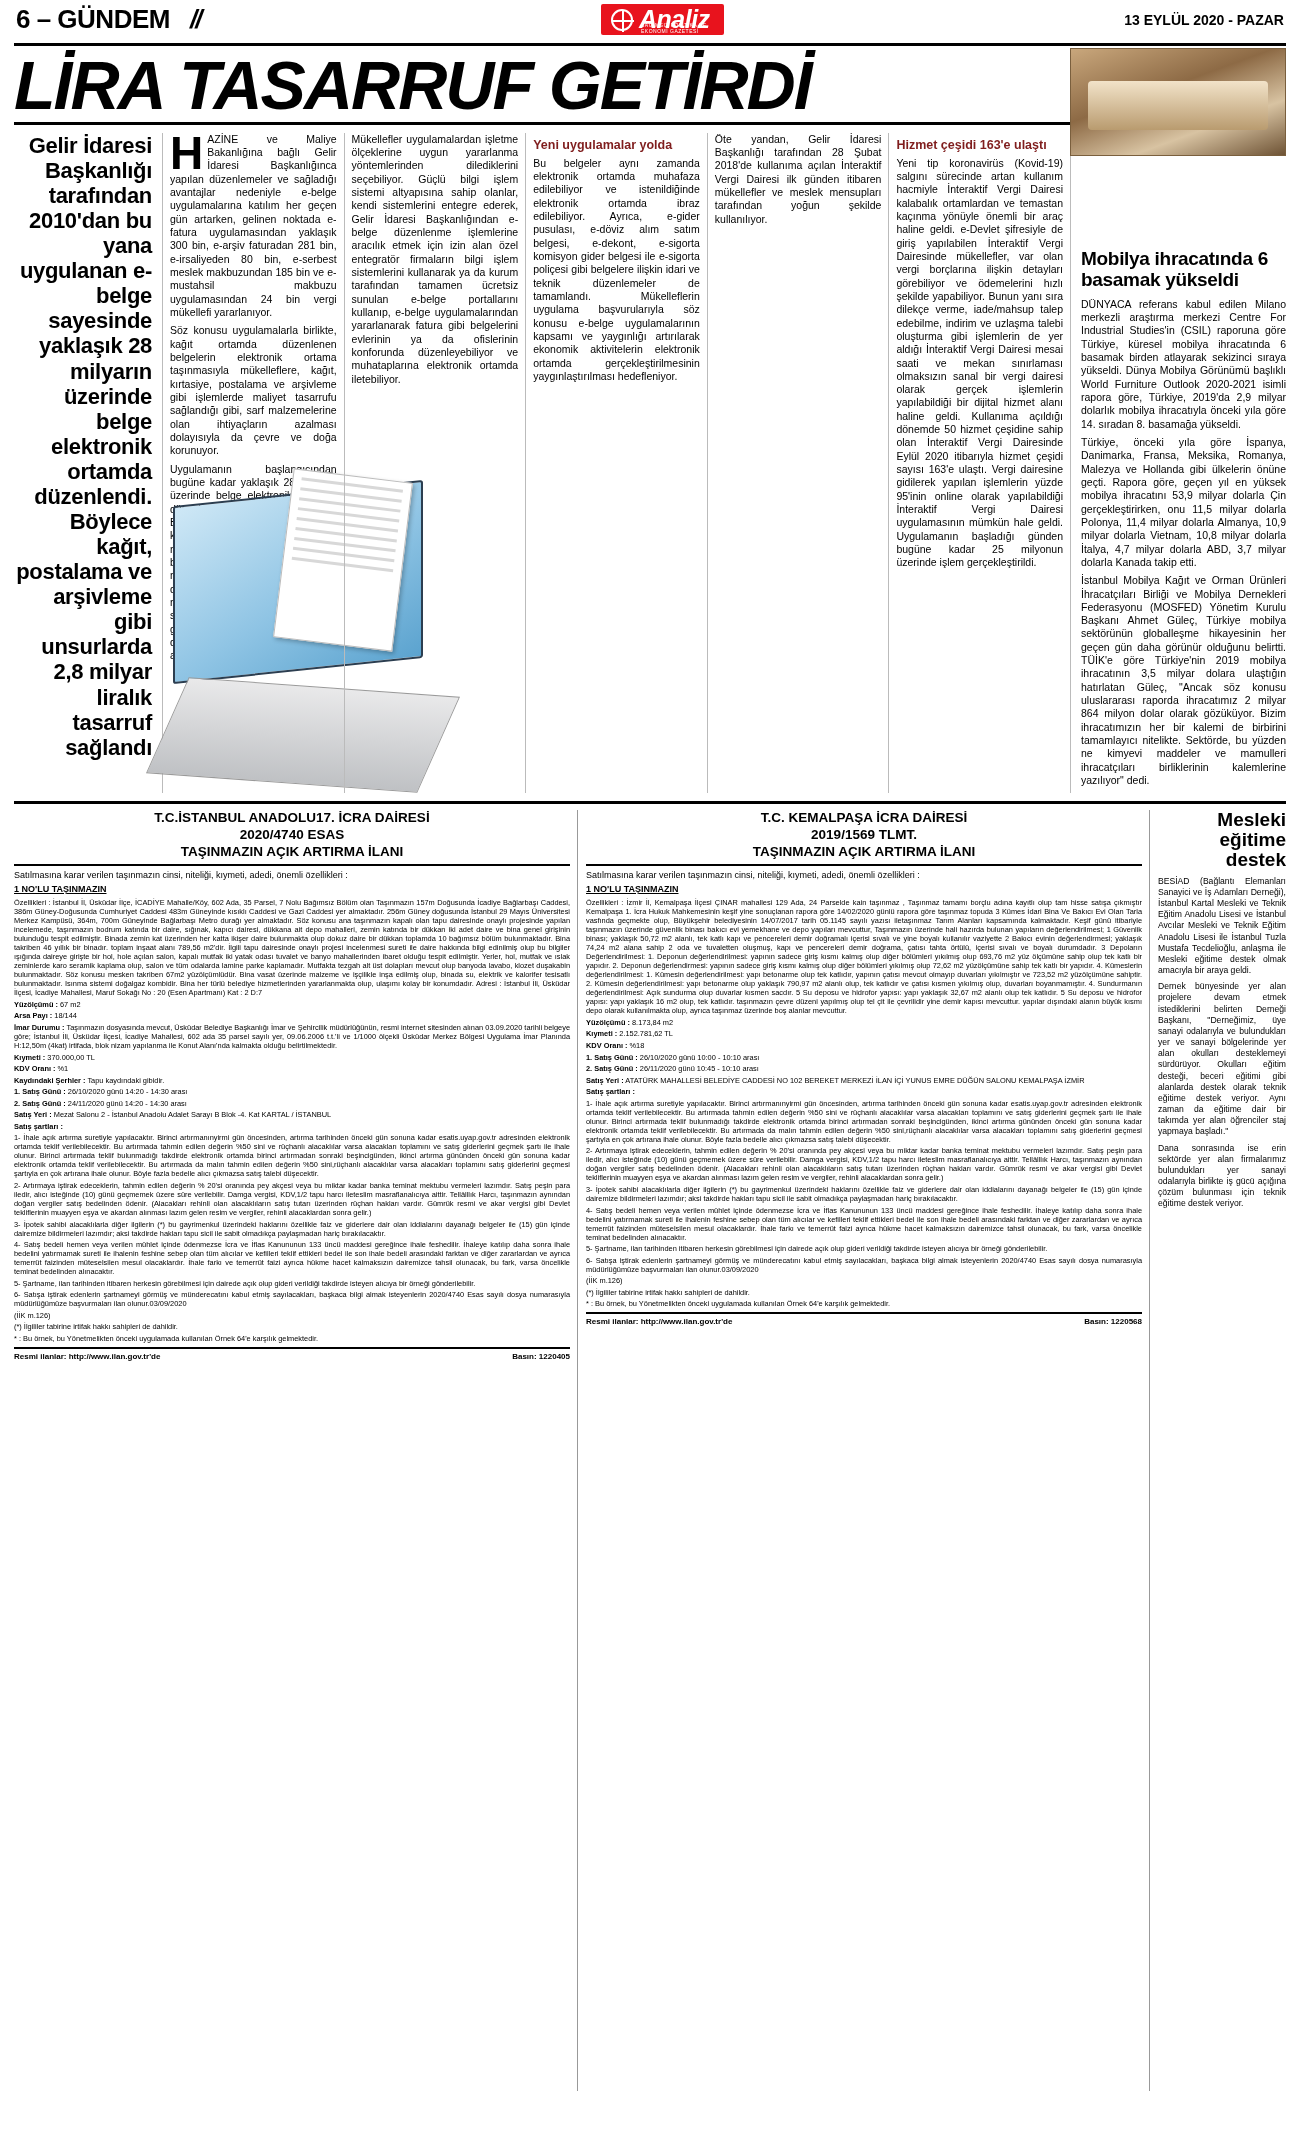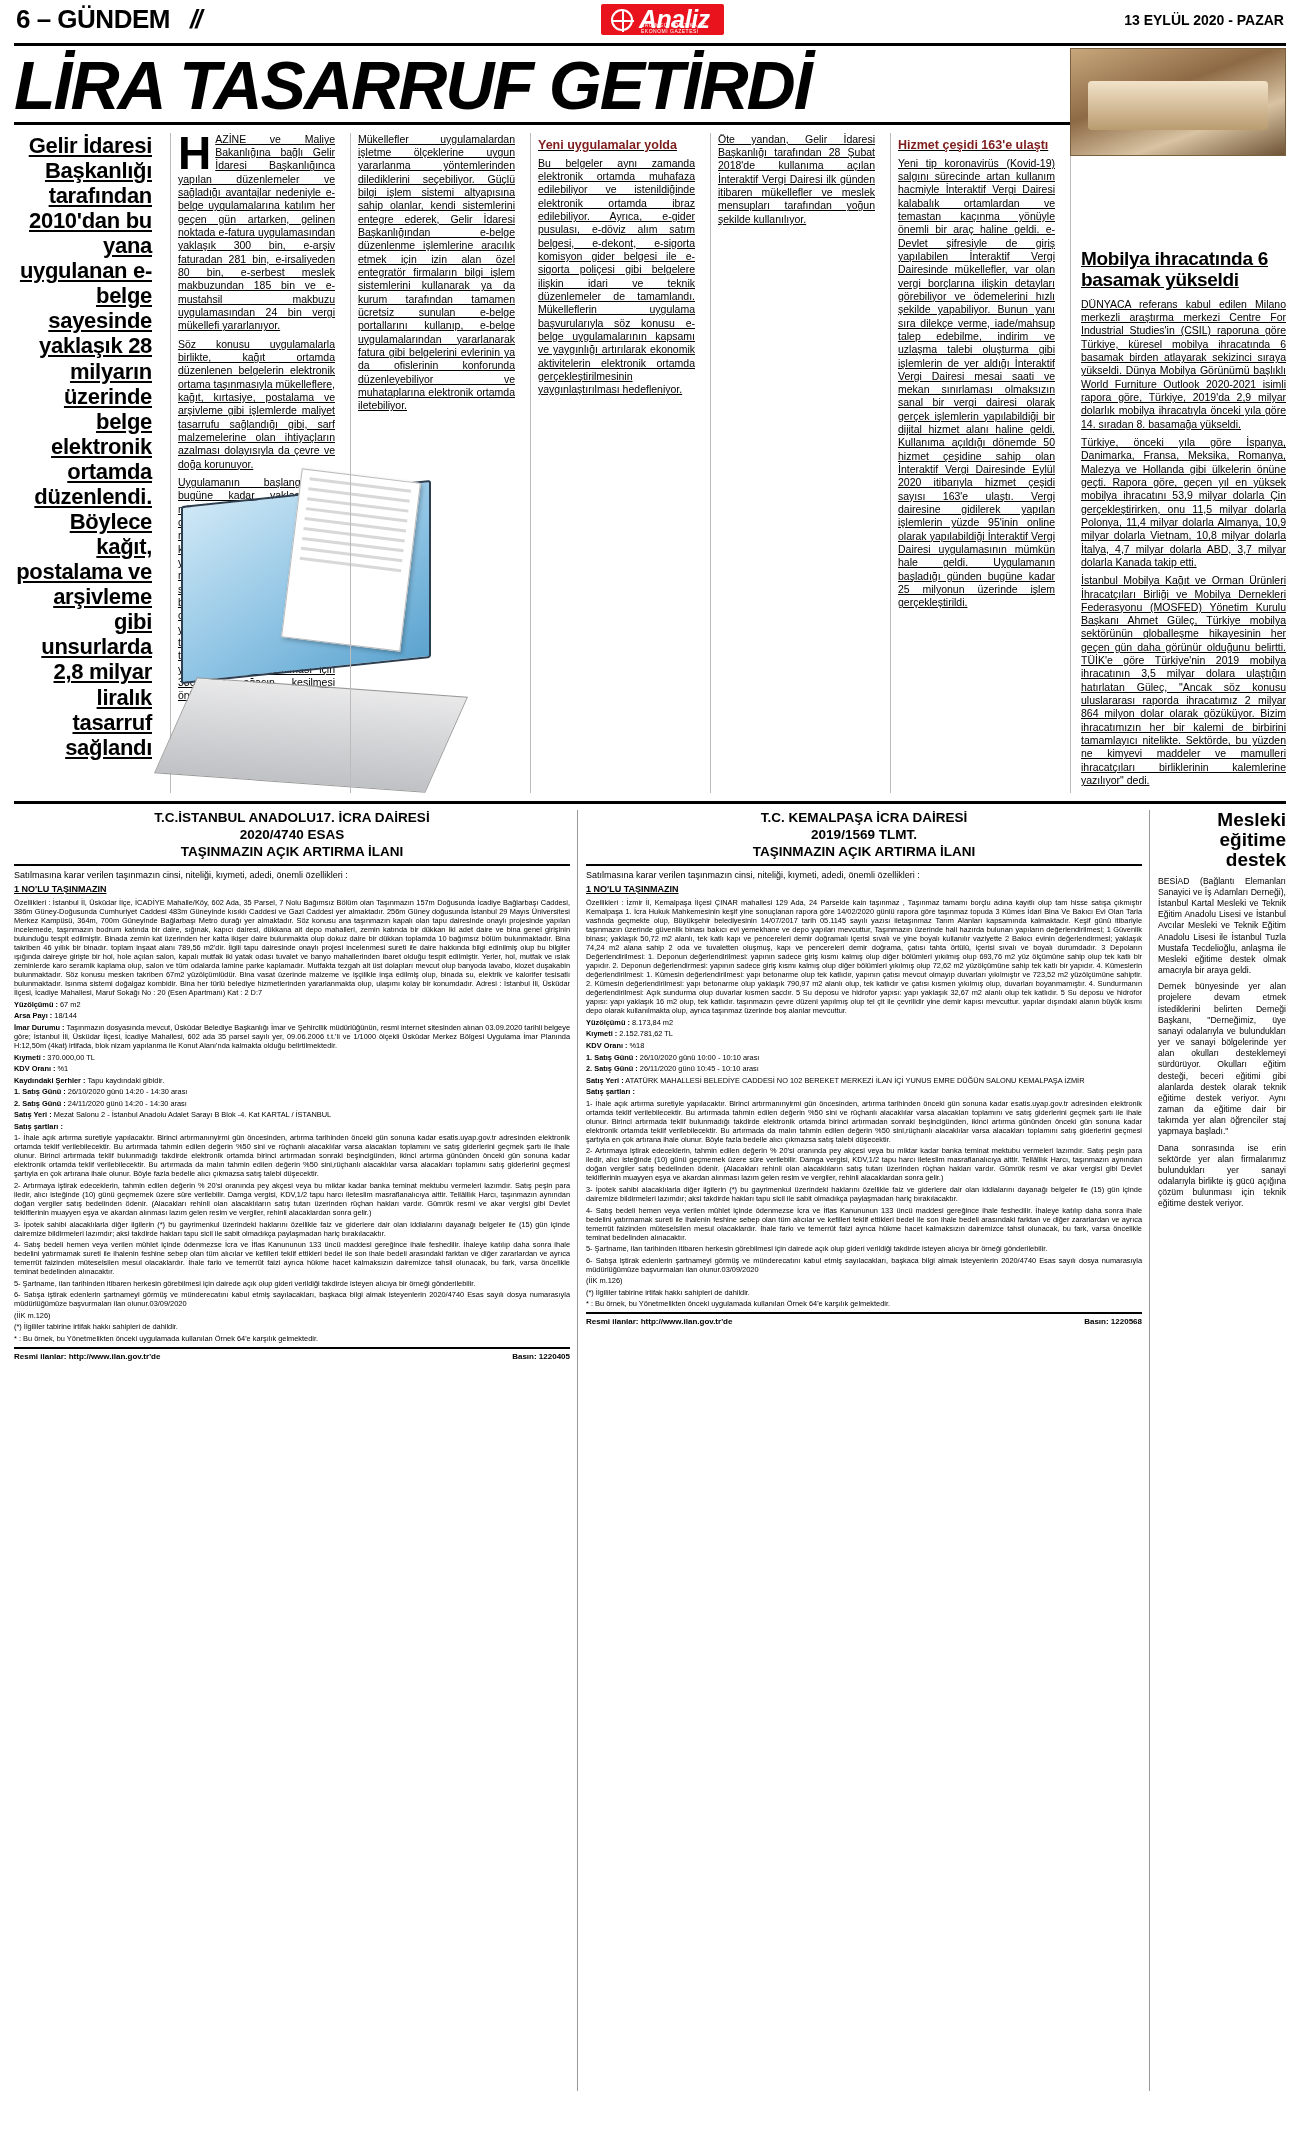--- a/index.html
+++ b/index.html
@@ -41,24 +41,23 @@
     font-weight:bold; font-style:italic; letter-spacing:-2px;
     line-height:0.88; margin:10px 0 4px 0;
   }
   .headline div { font-size:68px; }
   .hl-rule { height:3px; background:#000; margin:6px 0 0 0; }
 
   
   .body-grid {
     display:grid;
     grid-template-columns:148px 1fr 1fr 1fr 1fr 1fr 216px;
-    gap:8px;
+    gap:0px;
     margin-top:8px;
     height:660px;
-    text-decoration:underline;
   }
   .spot {
     font-size:22px; font-weight:bold; line-height:1.14; text-align:right;
     padding-right:10px; letter-spacing:-0.3px;
   }
   .col {
     font-size:10.5px; line-height:1.27; text-align:justify; padding:0 7px;
     border-left:1px solid #bbb;
     position:relative;
   }

